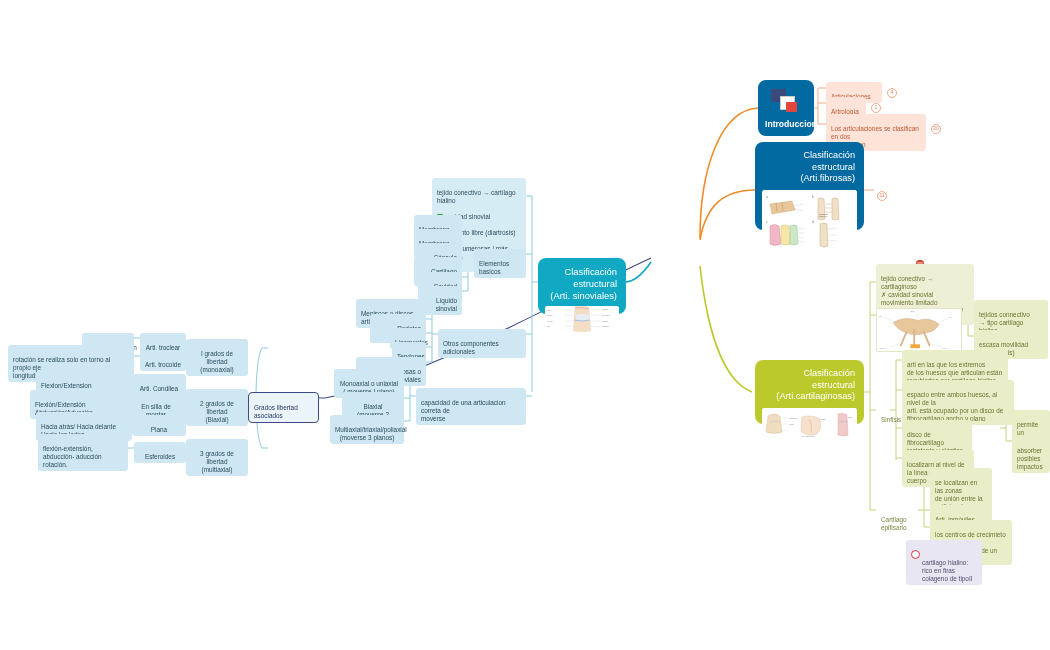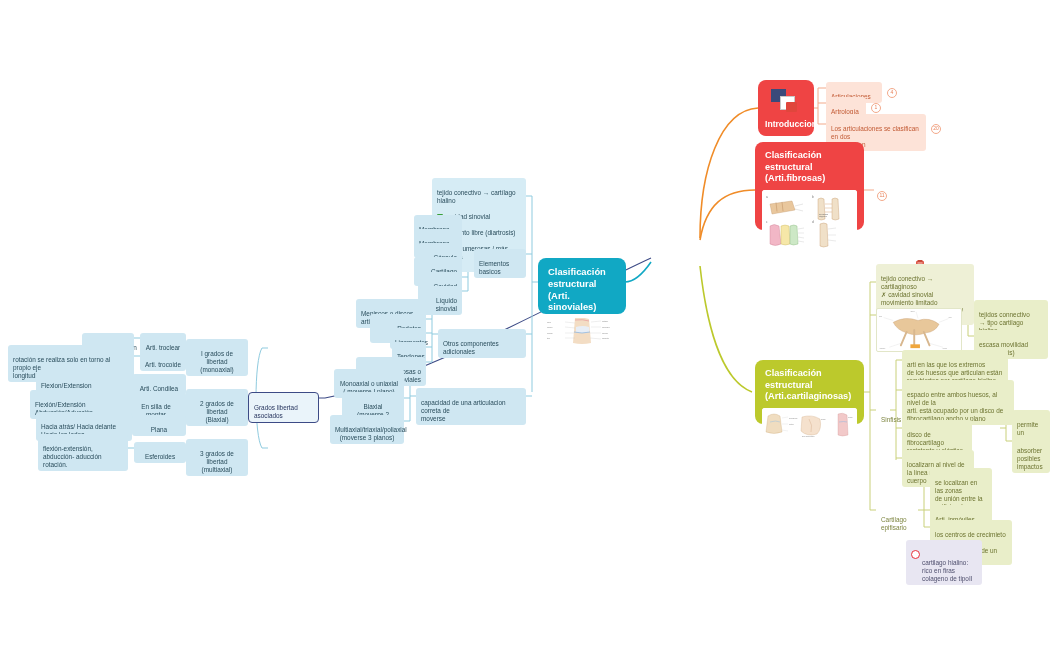--- a/index.html
+++ b/index.html
@@ -16,23 +16,23 @@
   
   .central{
     background:#25306b;color:#fff;border-radius:9px;
     font-size:13.5px;font-weight:bold;line-height:1.25;
     display:flex;align-items:center;justify-content:center;text-align:center;
     padding:8px 10px;letter-spacing:.1px;
   }
 
   
   .bigbox{border-radius:8px;padding:6px 7px 7px 7px;}
-  .bigbox .bt{font-size:9.2px;font-weight:bold;color:#ffffff;line-height:1.25;margin:2px 2px 5px 3px;}
+  .bigbox .bt{font-size:9.2px;font-weight:normal;color:#ffffff;line-height:1.25;margin:2px 2px 5px 3px;text-align:right;}
   .bigbox .imgwrap{background:#fff;border-radius:3px;overflow:hidden;position:relative;}
-  .box-orange{background:#ef4444;}
+  .box-orange{background:#0369a1;}
   .box-green{background:#bcc92c;}
   .box-cyan{background:#11a8c4;}
   .box-cyan .bt{font-size:9.4px;}
 
   
   .leaf{
     border-radius:3px;padding:2.5px 5px;line-height:1.26;
     font-size:6.4px;color:#2a3b45;white-space:pre-line;
   }
   .leaf.cy{background:#d6ecf5;color:#2a4d5c;}

